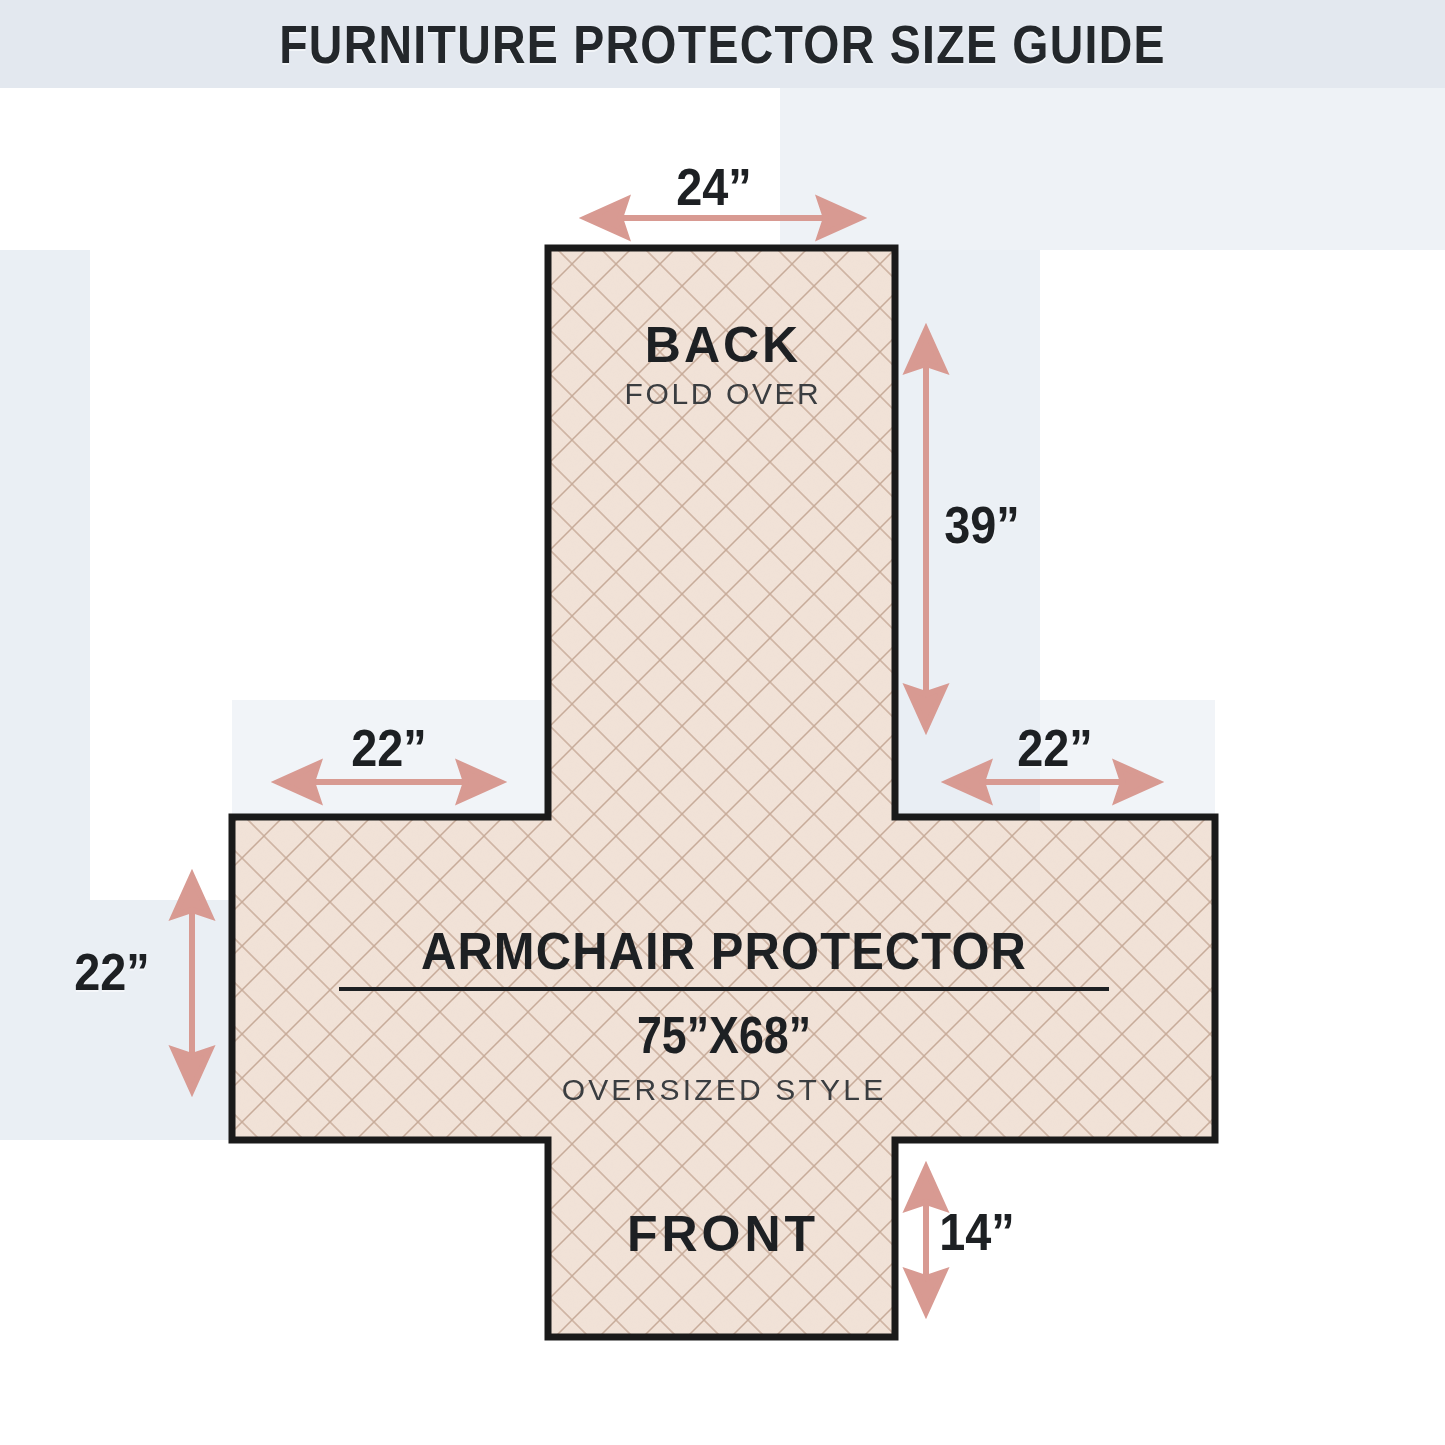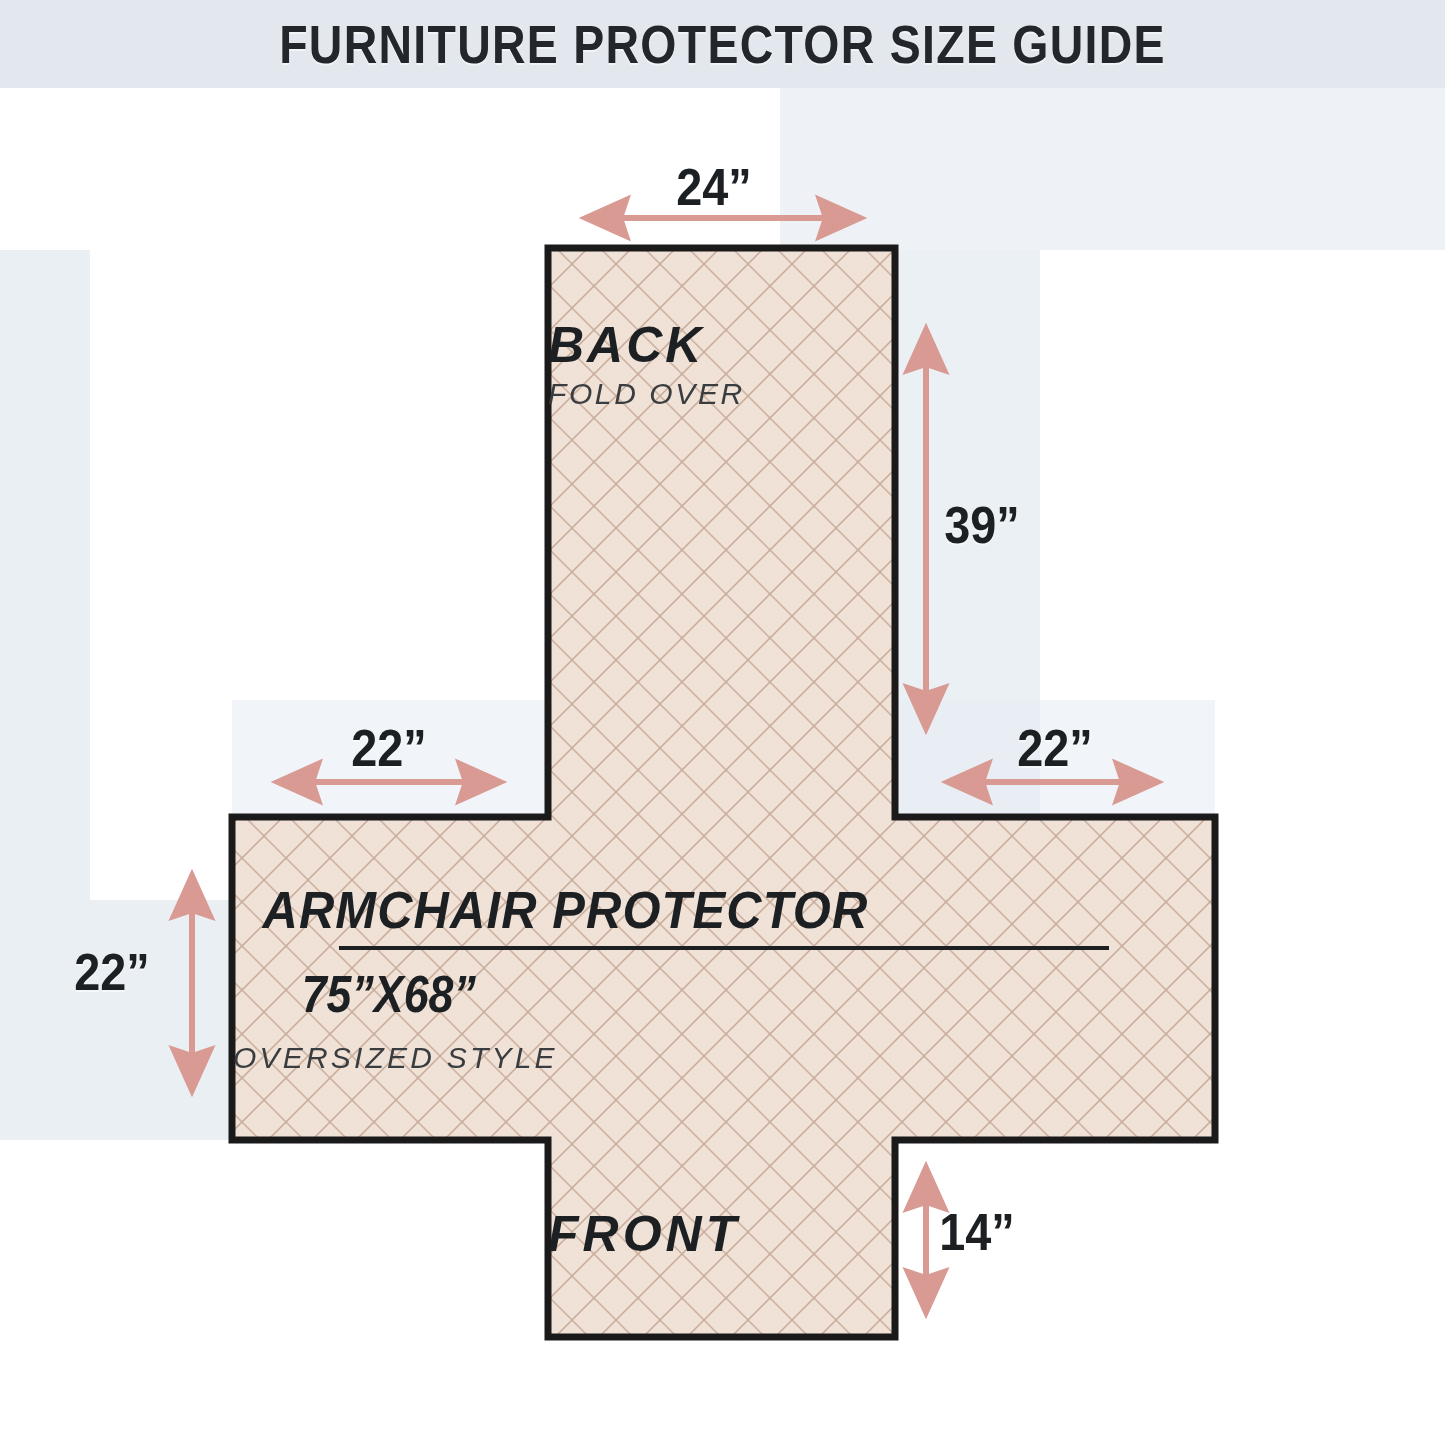--- a/index.html
+++ b/index.html
@@ -45,52 +45,52 @@
     text-shadow:0 2px 0 rgba(255,255,255,.55);
   }
 
   
   #shape-layer{
     position:absolute;inset:0;z-index:2;
     pointer-events:none;
   }
 
   
-  .ontop{position:absolute;z-index:4;pointer-events:none;font-style:italic;}
+  .ontop{position:absolute;z-index:4;text-align:center;pointer-events:none;}
 
   #back-block{
     left:548px;top:320px;width:350px;
   }
   #back-title{
     font-weight:700;font-size:50px;letter-spacing:3px;color:#1d2023;
     line-height:1;
   }
   #back-sub{
     margin-top:4px;
     font-weight:300;font-size:30px;letter-spacing:2.6px;color:#3a3d40;
     line-height:1.32;
   }
 
   #center-block{
-    left:233px;top:883px;width:982px;
+    left:233px;top:924px;width:982px;
   }
   #center-title{
     font-weight:700;font-size:52px;letter-spacing:1.2px;color:#1d2023;
     transform:scaleX(0.94);white-space:nowrap;line-height:1.05;
   }
   #center-rule{
     height:4px;background:#1d2023;margin:8px auto 0 auto;width:770px;
   }
   #center-dims{
     margin-top:18px;
     font-weight:700;font-size:52px;letter-spacing:0px;color:#1d2023;
     transform:scaleX(0.86);line-height:1;
   }
   #center-style{
-    margin-top:21px;
+    margin-top:12px;
     font-weight:300;font-size:30px;letter-spacing:3.2px;color:#3a3d40;
   }
 
   #front-block{
     left:548px;top:1205px;width:350px;
   }
   #front-title{
     font-weight:700;font-size:50px;letter-spacing:4px;color:#1d2023;
   }
 

